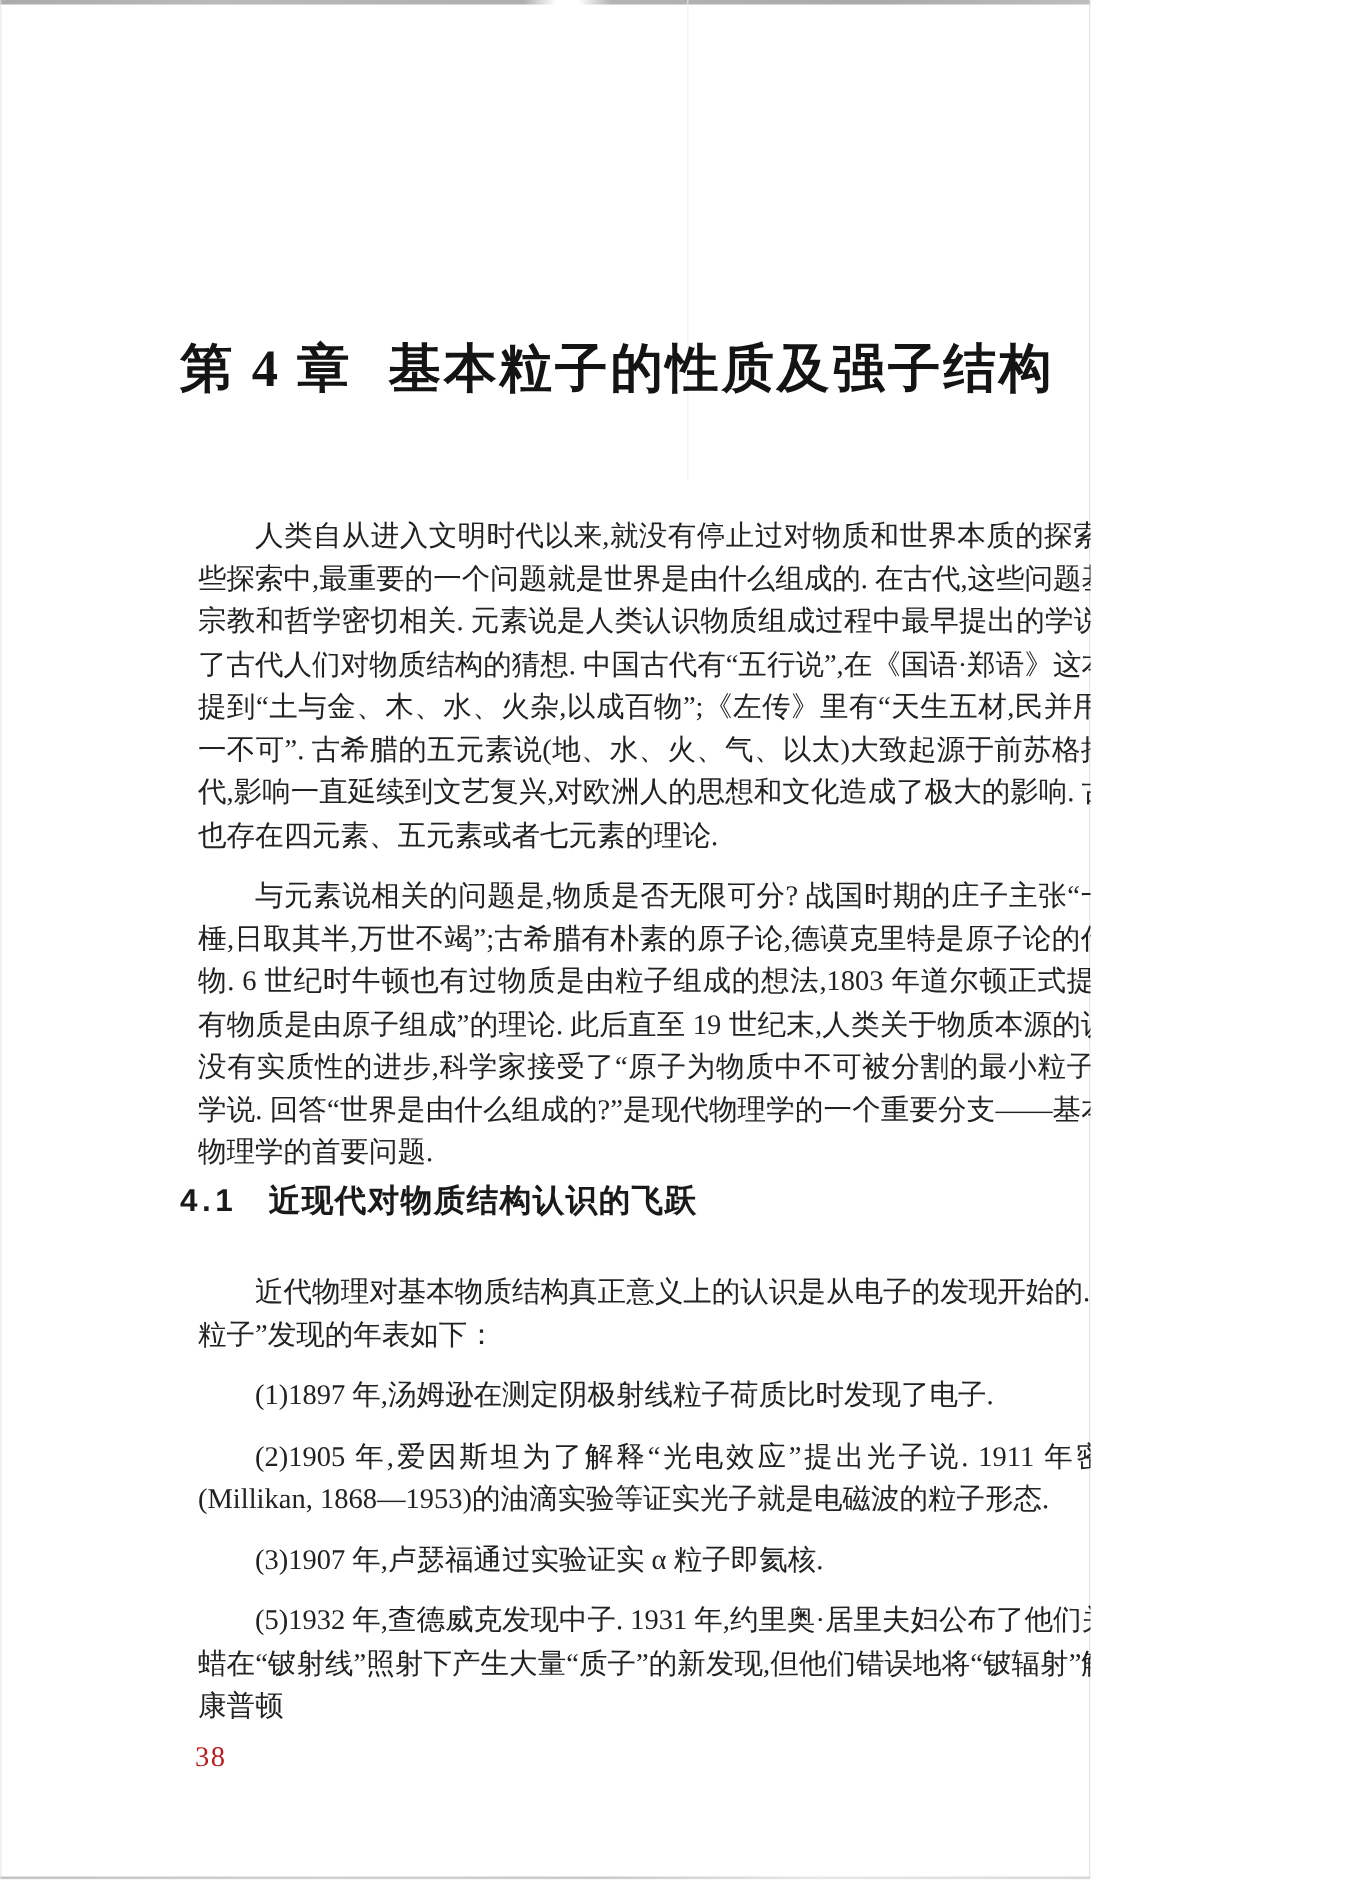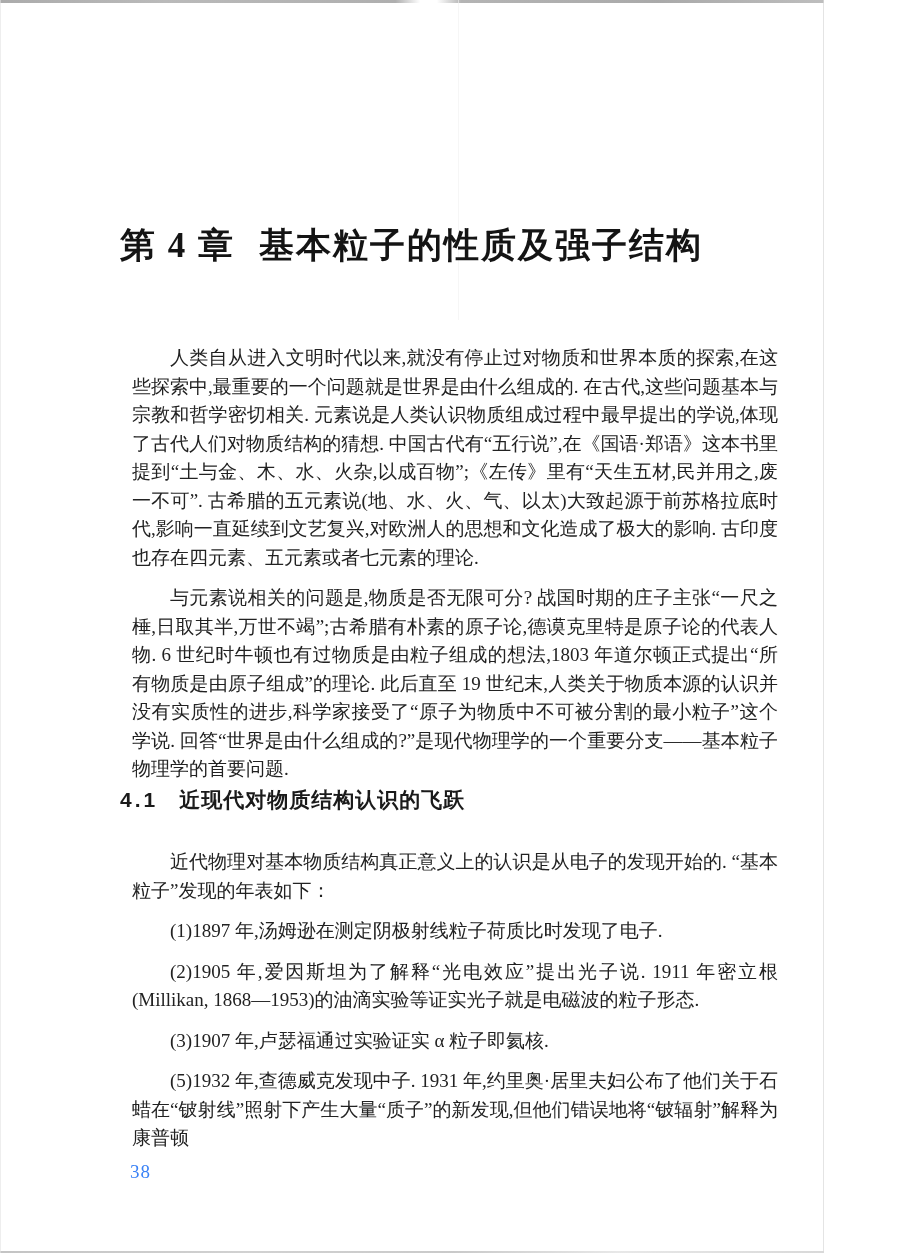--- a/index.html
+++ b/index.html
@@ -2,21 +2,21 @@
 <html><head>
 <meta charset="utf-8">
 <style>
   html, body {
     margin: 0;
     padding: 0;
     background: #ffffff;
   }
   .page {
     position: relative;
-    width: 824px;
+    width: 727px;
     height: 1253px;
     background: #ffffff;
     overflow: hidden;
     font-family: "Liberation Serif", "DejaVu Serif", serif;
     color: #1f1f1f;
   }
   
   .edge-top {
     position: absolute; top: 0; left: 0; width: 100%; height: 3px;
     background: linear-gradient(90deg,
@@ -97,21 +97,21 @@
     letter-spacing: 3px;
   }
 
   .ref-italic { font-style: italic; }
 
   .page-number {
     position: absolute;
     top: 1161px;
     left: 130px;
     font-size: 19px;
-    color: #3b82f6;
+    color: #b91c1c;
     letter-spacing: 1px;
   }
 </style>
 </head>
 <body>
 
 <div class="page">
 
   <div class="edge-top"></div>
   <div class="edge-bottom"></div>

